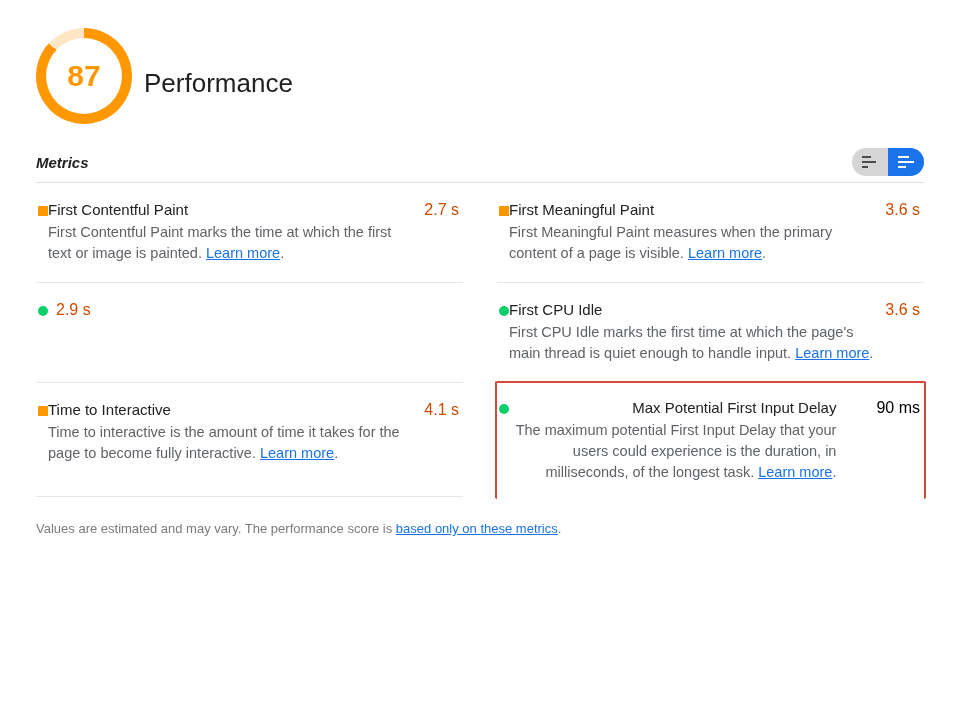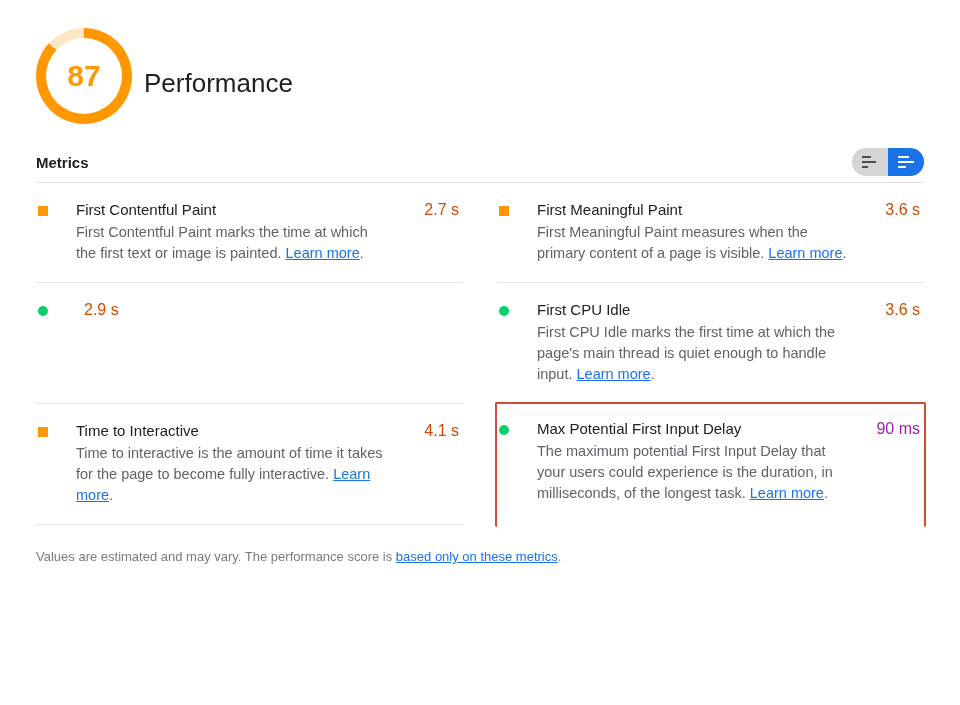--- a/index.html
+++ b/index.html
@@ -19,58 +19,58 @@
     background: #fff; border-radius: 50%;
   }
   .gauge-score {
     position: relative; z-index: 1;
     font-size: 30px; font-weight: 600; color: #ff9800;
   }
   .gauge-title { margin-top: 14px; font-size: 26px; font-weight: 400; color: #212121; margin-left: 12px; }
   
   .metrics-header {
     display: flex; align-items: center; justify-content: space-between;
-    margin-top: 24px; margin-bottom: 4px;
+    margin-top: 24px; margin-bottom: 4px; font-style: italic;
   }
   .metrics-header h3 { font-size: 15px; font-weight: 700; }
   .toggle {
     display: flex; background: #d5d5d5; border-radius: 18px; padding: 0; overflow: hidden;
     height: 28px; width: 72px;
   }
   .toggle-seg {
     flex: 1 1 50%; display: flex; align-items: center; justify-content: center;
     cursor: pointer;
   }
   .toggle-seg.active { background: #1a73e8; }
   .icon-lines-short svg, .icon-lines-long svg { display:block; }
   
   .hr-top { border: none; border-top: 1px solid #e2e2e2; margin-top: 6px; }
   .grid {
     display: grid; grid-template-columns: 1fr 1fr; column-gap: 34px;
   }
   .metric {
-    display: flex; gap: 28px; padding: 18px 4px 18px 2px;
+    display: flex; gap: 0; padding: 18px 4px 18px 2px;
     border-bottom: 1px solid #e6e6e6;
   }
   .metric:last-of-type { border-bottom: none; }
   .status {
     width: 10px; height: 10px; flex: 0 0 10px; margin-top: 5px;
   }
   .status.orange { background: #ff9800; }
   .status.green  { background: #0cce6b; border-radius: 50%; }
   .metric-body { flex: 1 1 auto; }
   .metric-title { font-size: 15px; color: #212121; margin-bottom: 4px; }
   .metric-desc  { font-size: 14.5px; color: #5f6368; line-height: 1.45; }
   .metric-desc a, .footer a { color: #1a73e8; }
   .metric-value { font-size: 16px; white-space: nowrap; padding-left: 8px; }
   .metric-value.orange { color: #d04900; }
-  .metric-value.green  { color: #a21caf; }
+  .metric-value.green  { color: #000000; margin-left: 32px; }
   .highlight {
     border: 2px solid #d44a3a; padding: 16px 4px 16px 2px !important;
-    margin: -2px; border-radius: 2px;
+    margin: -2px; border-radius: 2px; text-align: right;
   }
   
   .footer { margin-top: 24px; font-size: 13px; color: #7b7b7b; }
 </style>
 </head>
 <body>
 
 <div class="wrap">
 
   <div class="gauge-wrap">

